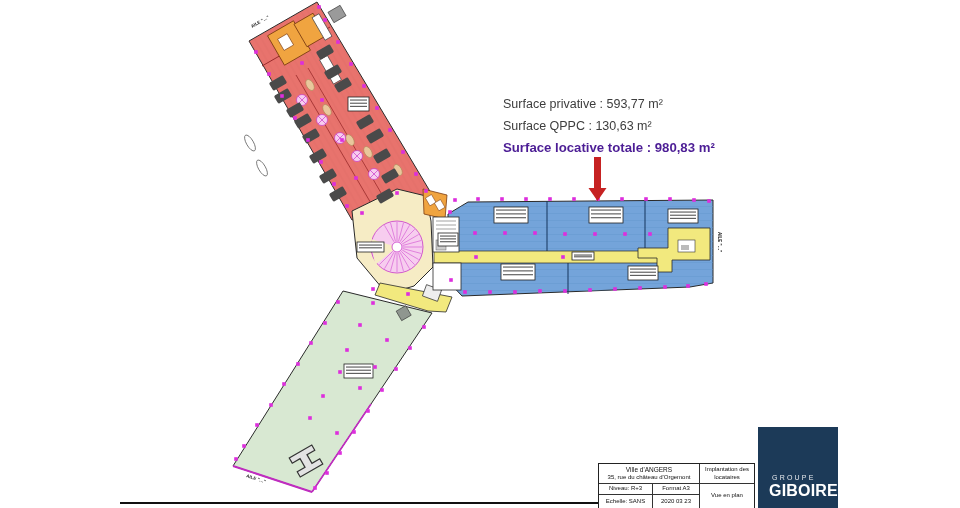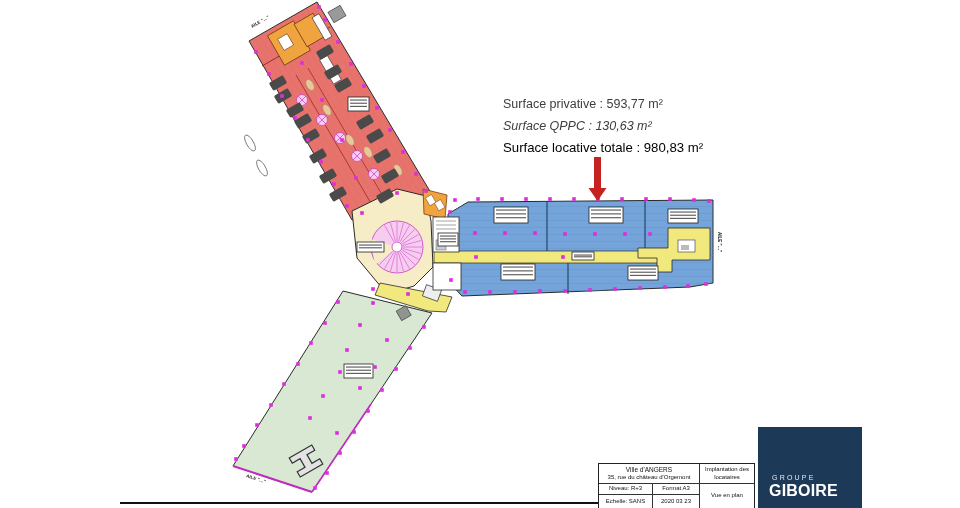--- a/index.html
+++ b/index.html
@@ -1,31 +1,31 @@
 <!DOCTYPE html>
 <html><head>
 <meta charset="utf-8">
 <style>
   html,body{margin:0;padding:0;background:#fff;}
   body{font-family:"Liberation Sans",sans-serif;}
   .stage{position:relative;width:960px;height:508px;background:#fff;overflow:hidden;}
   #plan-svg{position:absolute;left:0;top:0;}
   .annot{position:absolute;left:503px;top:93px;color:#3d3d3d;font-size:12.5px;line-height:22px;white-space:nowrap;}
-  .annot .l2{font-style:italic;}
-  .annot .l3{font-weight:normal;color:#000000;font-size:13.2px;}
+  .annot .l2{}
+  .annot .l3{font-weight:bold;color:#4c1d95;font-size:13.2px;}
   .tblock{position:absolute;left:598px;top:463px;width:155px;height:44px;display:grid;
           grid-template-columns:54px 47px 54px;grid-template-rows:20px 11px 13px;
           border:1px solid #222;background:#fff;font-size:6px;color:#111;text-align:center;}
   .tblock .cell{border-right:1px solid #333;border-bottom:1px solid #333;display:flex;flex-direction:column;justify-content:center;line-height:1.2;overflow:hidden;}
   .tblock .c-project{grid-column:1/3;}
   .tblock .c-project .big{font-size:6.5px;}
   .tblock .c-doctype{grid-column:3;border-right:none;padding:0 2px;}
   .tblock .c-view{grid-column:3;grid-row:2/4;border-right:none;border-bottom:none;}
   .tblock .c-scale,.tblock .c-date{border-bottom:none;}
-  .logo{position:absolute;left:758px;top:427px;width:104px;height:81px;background:#1C3A58;}
+  .logo{position:absolute;left:758px;top:427px;width:80px;height:81px;background:#1C3A58;}
   .logo .grp{position:absolute;left:14px;top:47px;font-size:7px;letter-spacing:2.2px;color:#E8EBEF;}
   .logo .name{position:absolute;left:11px;top:55px;font-size:16px;font-weight:bold;color:#fff;letter-spacing:0.2px;}
   .sheetline{position:absolute;left:120px;top:502px;width:478px;height:2px;background:#111;}
 </style>
 </head>
 <body>
 
 <div class="stage">
 
   <svg id="plan-svg" width="960" height="508" viewBox="0 0 960 508">

